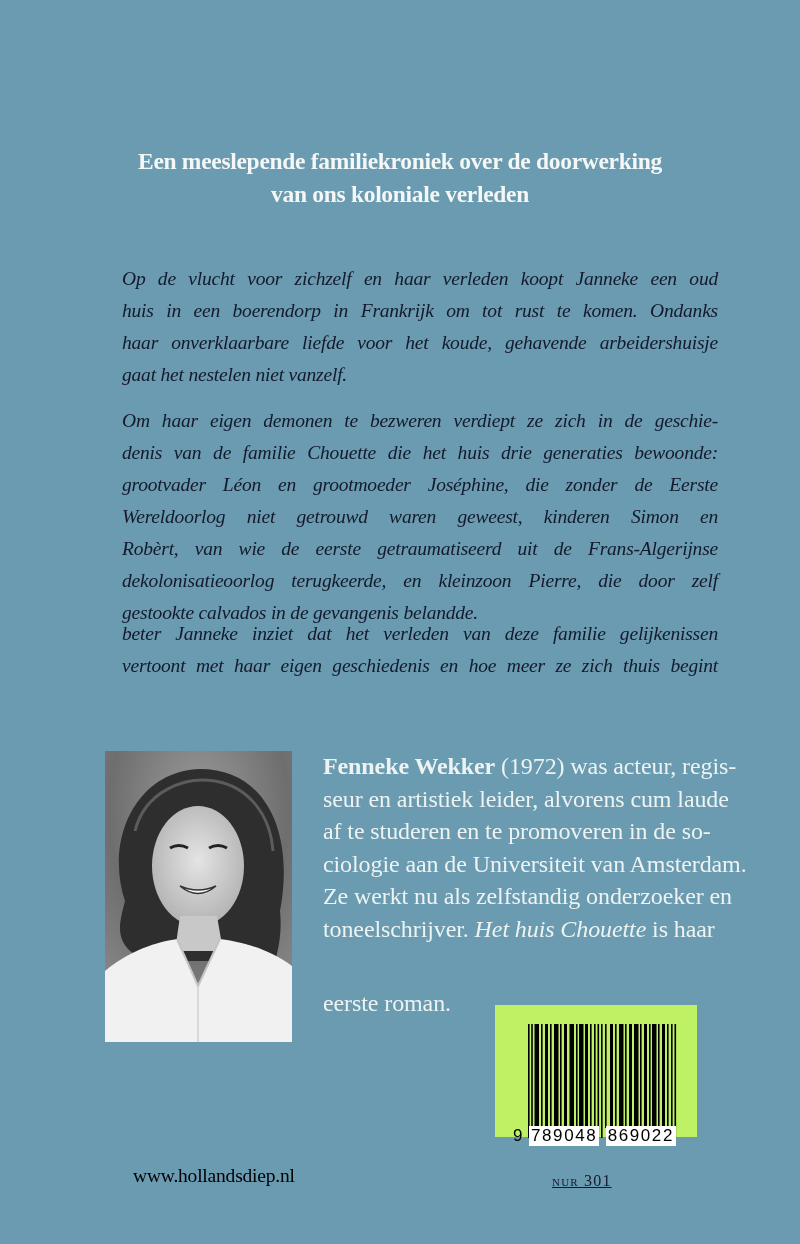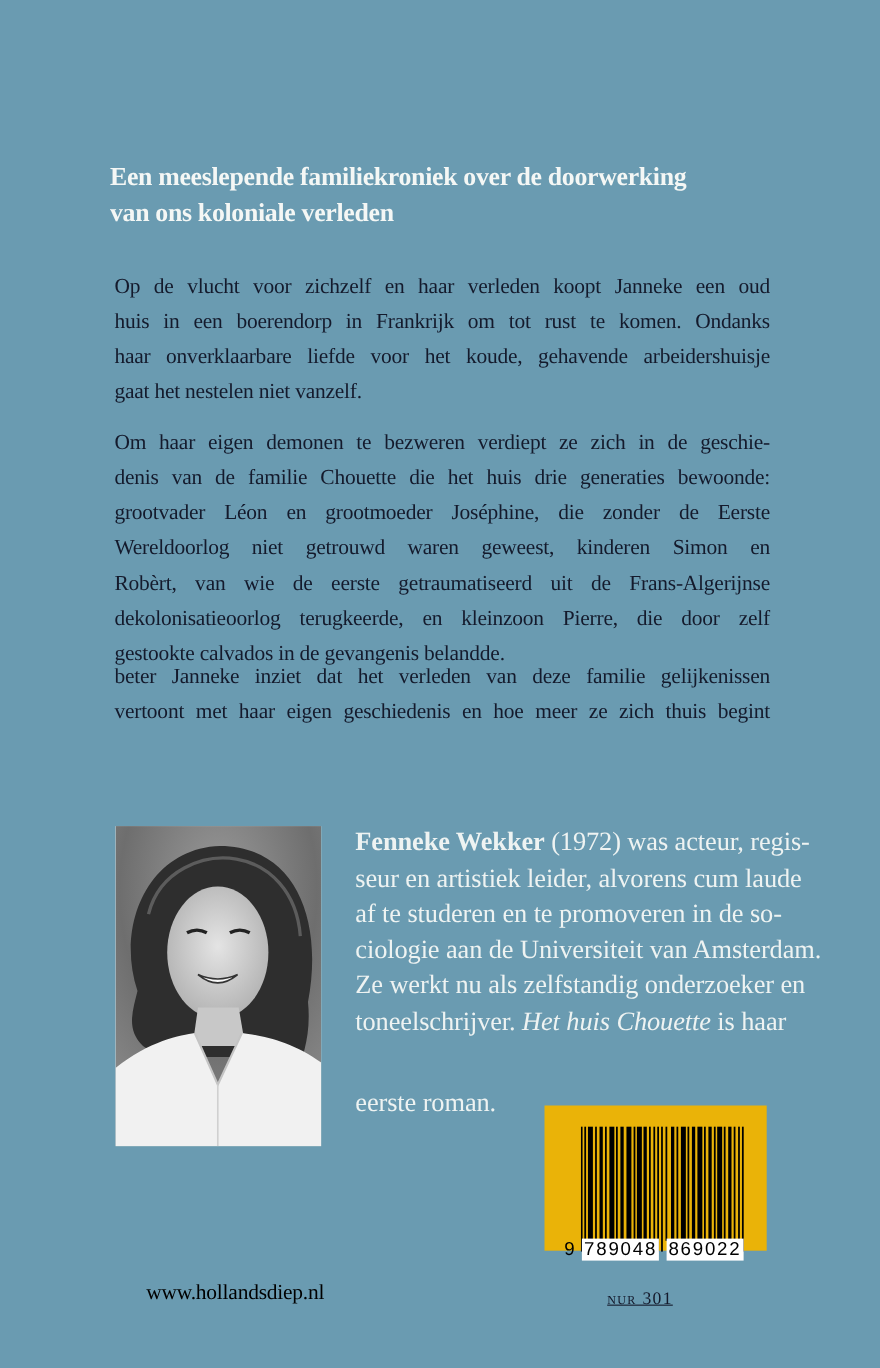--- a/index.html
+++ b/index.html
@@ -12,37 +12,39 @@
       background: #6a9bb1;
       position: relative;
       overflow: hidden;
       font-family: "Liberation Serif", "DejaVu Serif", serif;
     }
     .tagline {
       position: absolute;
       left: 100px;
       top: 145px;
       width: 600px;
+      text-align: center;
       color: #f4f7f5;
       font-size: 23.5px;
       line-height: 33px;
       font-weight: bold;
       letter-spacing: -0.3px;
     }
     .tagline span { display: block; }
     .blurb {
       position: absolute;
       left: 104px;
       width: 596px;
       color: #141a2c;
       font-size: 19.5px;
       line-height: 32px;
-      margin: 0;
+      margin: 18px;
       text-align: justify;
       letter-spacing: -0.2px;
+      font-style: italic;
     }
     .blurb span.line {
       display: block;
       text-align: justify;
       text-align-last: justify;
       white-space: nowrap;
     }
     .blurb span.line.last {
       text-align-last: left;
     }
@@ -80,21 +82,21 @@
     .bio .line.last { text-align-last: left; margin-top: 42px; }
     .bio b { font-weight: bold; }
     .bio i { font-style: italic; }
 
     .barcode-box {
       position: absolute;
       left: 495px;
       top: 1005px;
       width: 202px;
       height: 132px;
-      background: #eab308;
+      background: #bef264;
     }
     .barcode-bars {
       position: absolute;
       left: 33px;
       top: 19px;
       width: 150px;
       height: 114px;
     }
     .barcode-digits {
       position: absolute;

